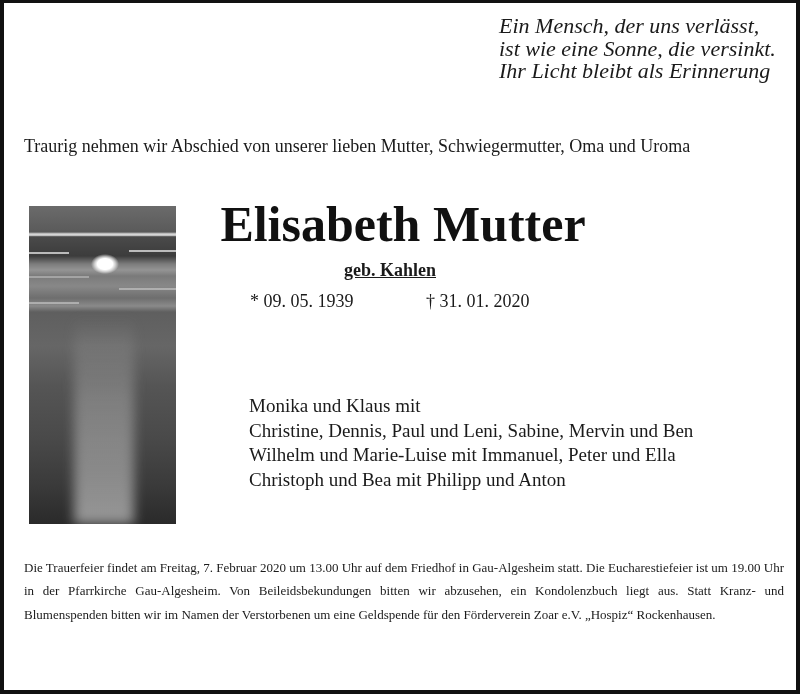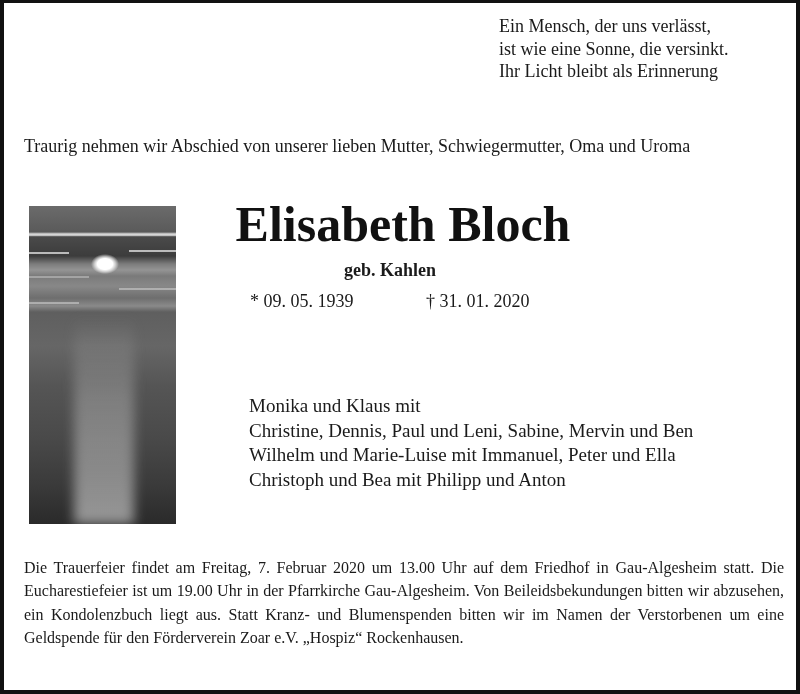--- a/index.html
+++ b/index.html
@@ -7,21 +7,21 @@
   .frame {
     position: absolute; left: 0; top: 0; width: 800px; height: 694px;
     box-sizing: border-box;
     border-left: 4px solid #111; border-top: 3px solid #111;
     border-right: 4px solid #111; border-bottom: 4px solid #111;
     background: #fff;
   }
   .serif { font-family: "Liberation Serif", "DejaVu Serif", serif; color: #1a1a1a; }
   .poem {
     position: absolute; left: 495px; top: 12px;
-    font-size: 18px; line-height: 22.5px;
+    font-size: 22px; line-height: 22.5px; font-style: italic;
   }
   .poem div { white-space: nowrap; }
   .intro {
     position: absolute; left: 20px; top: 132px; width: 760px;
     font-size: 18px; line-height: 22px;
   }
   .photo {
     position: absolute; left: 25px; top: 203px; width: 147px; height: 318px;
     background:
       radial-gradient(ellipse 14px 10px at 76px 58px, #ffffff 0%, #ffffff 55%, rgba(255,255,255,0.6) 75%, rgba(255,255,255,0) 100%),
@@ -37,35 +37,35 @@
     background: linear-gradient(to bottom, rgba(255,255,255,0) 0%, rgba(210,210,210,0.35) 40%, rgba(220,220,220,0.5) 80%, rgba(240,240,240,0.55) 100%);
     filter: blur(6px);
   }
   .photo .cloud { position: absolute; height: 2px; background: rgba(230,230,230,0.75); }
   .name {
     position: absolute; left: 213px; top: 190px; width: 372px; text-align: center;
     font-size: 50px; font-weight: bold; line-height: 62px; white-space: nowrap; color: #111;
   }
   .maiden {
     position: absolute; left: 340px; top: 257px;
-    font-size: 18px; font-weight: bold; white-space: nowrap;
+    font-size: 18px; font-weight: bold; white-space: nowrap; text-decoration: underline;
   }
   .dates { position: absolute; top: 288px; font-size: 18px; white-space: nowrap; }
   .born { left: 246px; }
   .died { left: 422px; }
   .gratitude {
     position: absolute; left: 245px; top: 356px; font-size: 19px; white-space: nowrap;
   }
   .family {
     position: absolute; left: 245px; top: 391px; font-size: 19px; line-height: 24.5px;
   }
   .family div { white-space: nowrap; }
   .notice {
     position: absolute; left: 20px; top: 553px; width: 760px;
-    font-size: 16px; line-height: 23.3px; text-align: justify;
+    font-size: 13px; line-height: 23.3px; text-align: justify;
   }
 </style>
 </head>
 <body>
 
 <div class="frame">
 
   <div class="poem serif">
     <div>Ein Mensch, der uns verlässt,</div>
     <div>ist wie eine Sonne, die versinkt.</div>
@@ -77,21 +77,21 @@
   <div class="photo">
     <div class="cloud" style="left:0;top:28px;width:147px;opacity:.7"></div>
     <div class="cloud" style="left:0;top:46px;width:40px"></div>
     <div class="cloud" style="left:100px;top:44px;width:47px"></div>
     <div class="cloud" style="left:0;top:70px;width:60px;opacity:.5"></div>
     <div class="cloud" style="left:90px;top:82px;width:57px;opacity:.6"></div>
     <div class="cloud" style="left:0;top:96px;width:50px;opacity:.6"></div>
     <div class="glint"></div>
   </div>
 
-  <div class="name serif">Elisabeth Bloch</div>
+  <div class="name serif">Elisabeth Mutter</div>
   <div class="maiden serif">geb. Kahlen</div>
   <div class="dates born serif">* 09. 05. 1939</div>
   <div class="dates died serif">† 31. 01. 2020</div>
 
 
   <div class="family serif">
     <div>Monika und Klaus mit</div>
     <div>Christine, Dennis, Paul und Leni, Sabine, Mervin und Ben</div>
     <div>Wilhelm und Marie-Luise mit Immanuel, Peter und Ella</div>
     <div>Christoph und Bea mit Philipp und Anton</div>

